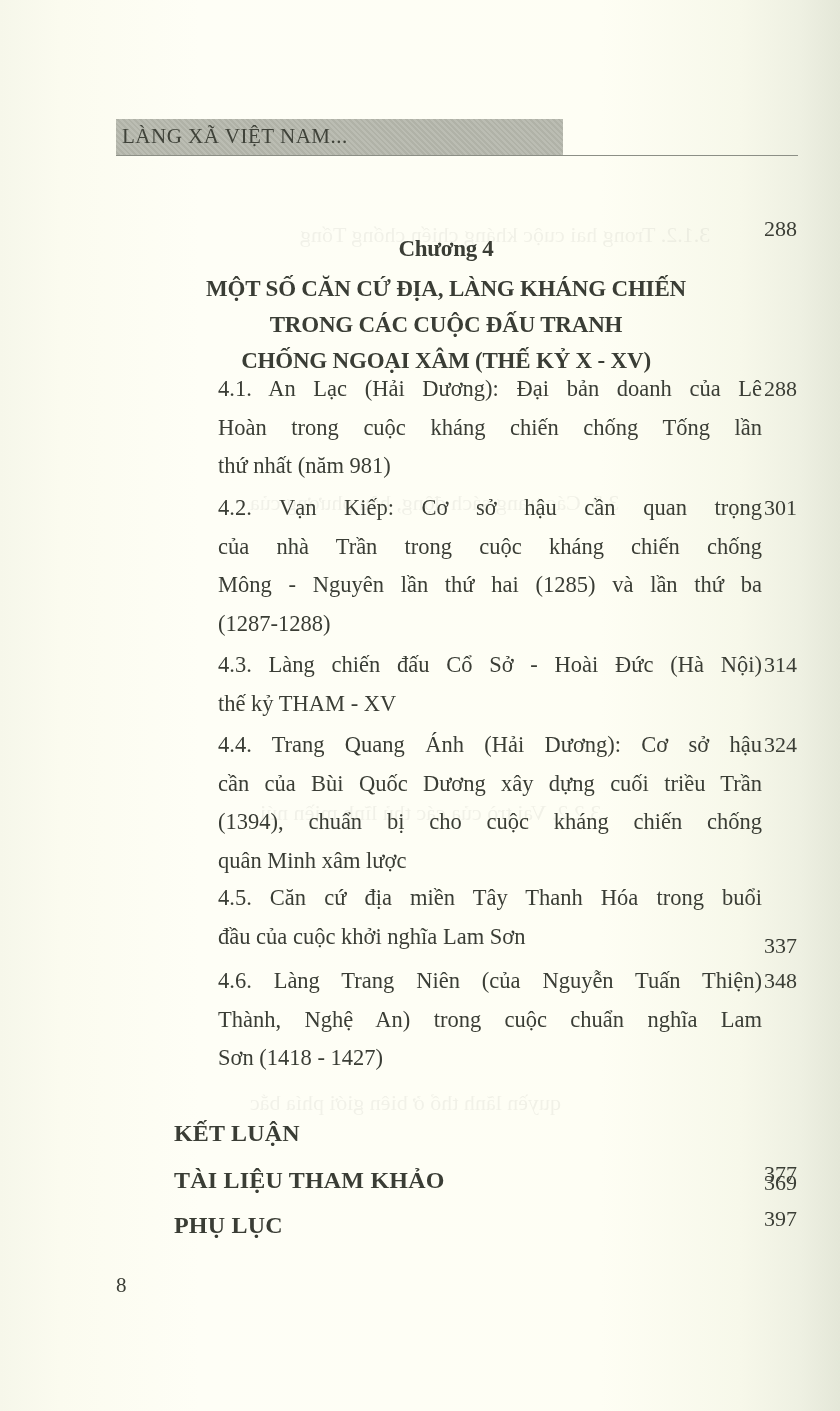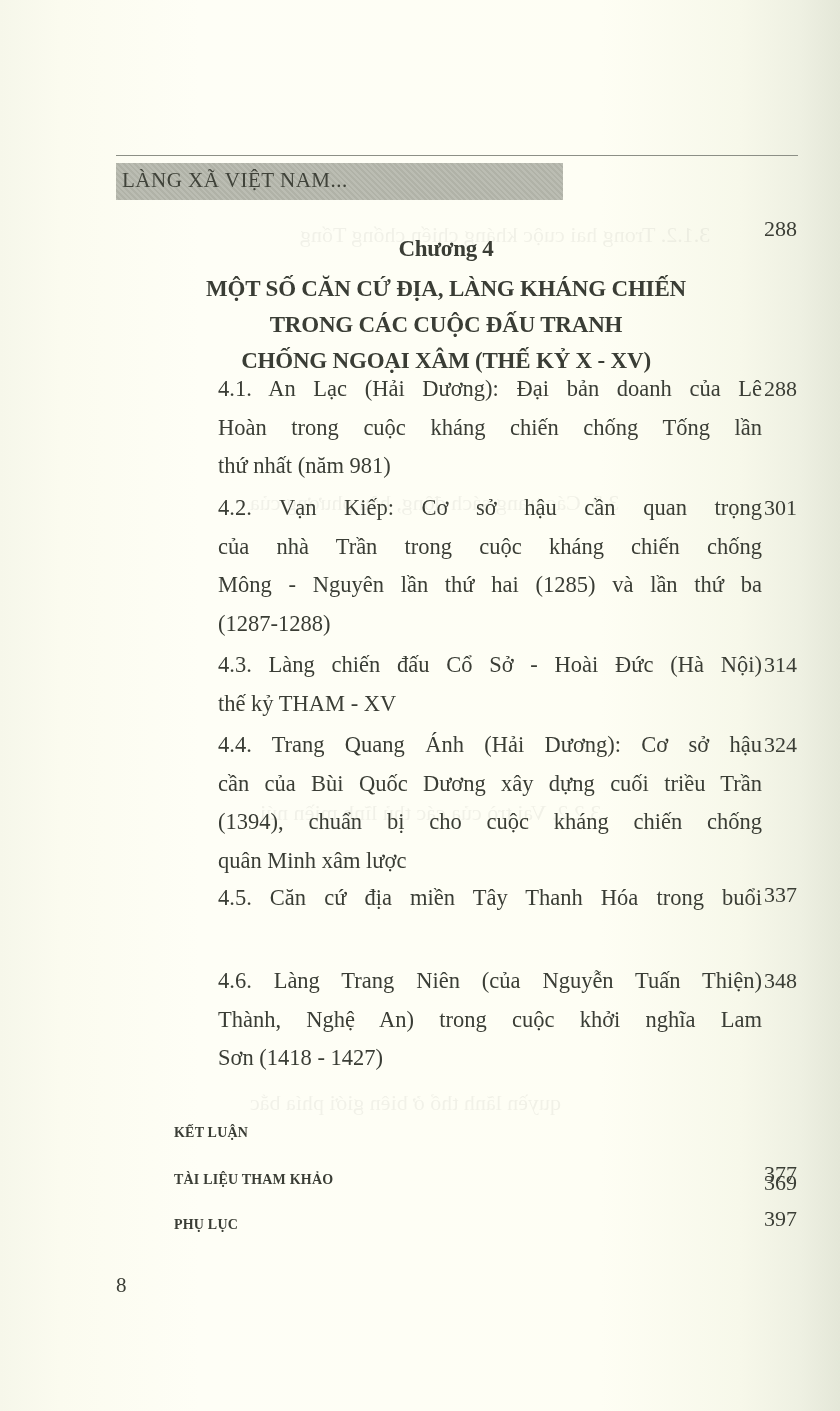--- a/index.html
+++ b/index.html
@@ -22,21 +22,20 @@
     
     .running-header {
       position: absolute;
       left: 116px;
       top: 119px;
       width: 447px;
       height: 37px;
       background: #b7b9ae;
       background-image:
         repeating-linear-gradient(45deg, rgba(255,255,255,0.06) 0 2px, rgba(0,0,0,0.04) 2px 4px);
-      margin-top: 44px;
     }
     .running-header-text {
       position: absolute;
       left: 6px;
       top: 5px;
       font-size: 21px;
       letter-spacing: 0.5px;
       color: #3f4239;
       white-space: nowrap;
     }
@@ -97,21 +96,21 @@
     }
     .entry .line.justify {
       text-align: justify;
       text-align-last: justify;
       white-space: normal;
     }
 
     .backmatter {
       position: absolute;
       left: 174px;
-      font-size: 14px;
+      font-size: 24px;
       font-weight: bold;
       line-height: 38px;
       letter-spacing: 0.2px;
     }
 
     .folio {
       position: absolute;
       left: 116px;
       top: 1270px;
       font-size: 21px;
@@ -177,26 +176,27 @@
   <div class="entry" style="top:726px;">
     <span class="line justify">4.4. Trang Quang Ánh (Hải Dương): Cơ sở hậu</span>
     <span class="line justify">cần của Bùi Quốc Dương xây dựng cuối triều Trần</span>
     <span class="line justify">(1394), chuẩn bị cho cuộc kháng chiến chống</span>
     <span class="line">quân Minh xâm lược</span>
   </div>
   <div class="page-num" style="top:726px;">324</div>
 
   <div class="entry" style="top:879px;">
     <span class="line justify">4.5. Căn cứ địa miền Tây Thanh Hóa trong buổi</span>
-  </div>
-  <div class="page-num" style="top:876px;">337</div>
+    <span class="line">đầu của cuộc khởi nghĩa Lam Sơn</span>
+  </div>
+  <div class="page-num" style="top:927px;">337</div>
 
   <div class="entry" style="top:962px;">
     <span class="line justify">4.6. Làng Trang Niên (của Nguyễn Tuấn Thiện)</span>
-    <span class="line justify">Thành, Nghệ An) trong cuộc khởi nghĩa Lam</span>
+    <span class="line justify">Thành, Nghệ An) trong cuộc chuẩn nghĩa Lam</span>
     <span class="line">Sơn (1418 - 1427)</span>
   </div>
   <div class="page-num" style="top:962px;">348</div>
 
   <div class="backmatter" style="top:1114px;">KẾT LUẬN</div>
   <div class="page-num" style="top:1164px;">369</div>
 
   <div class="backmatter" style="top:1161px;">TÀI LIỆU THAM KHẢO</div>
   <div class="page-num" style="top:1155px;">377</div>
 

